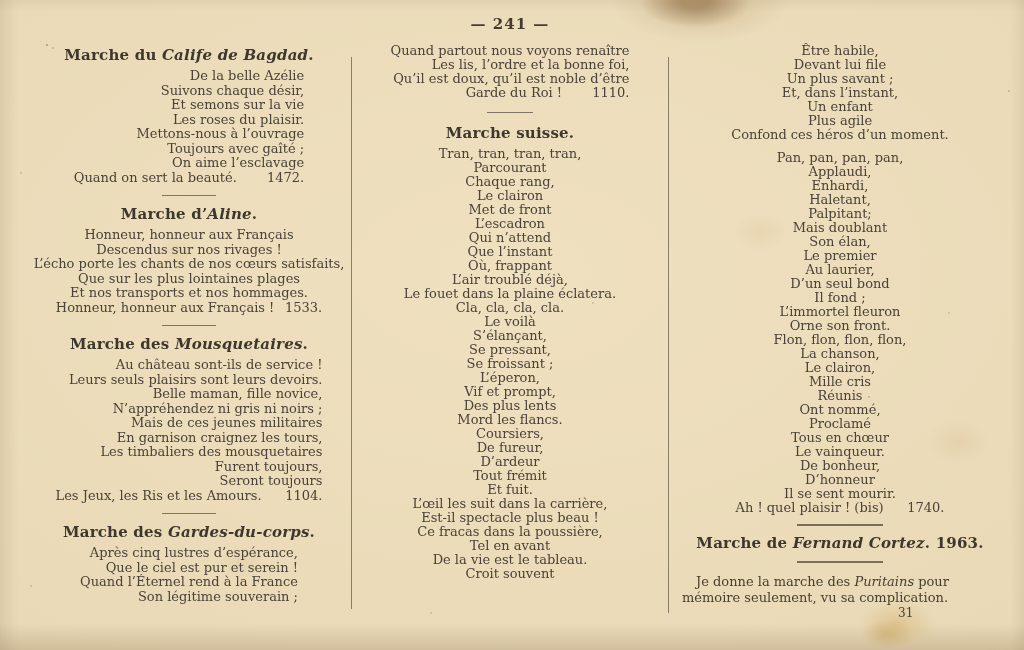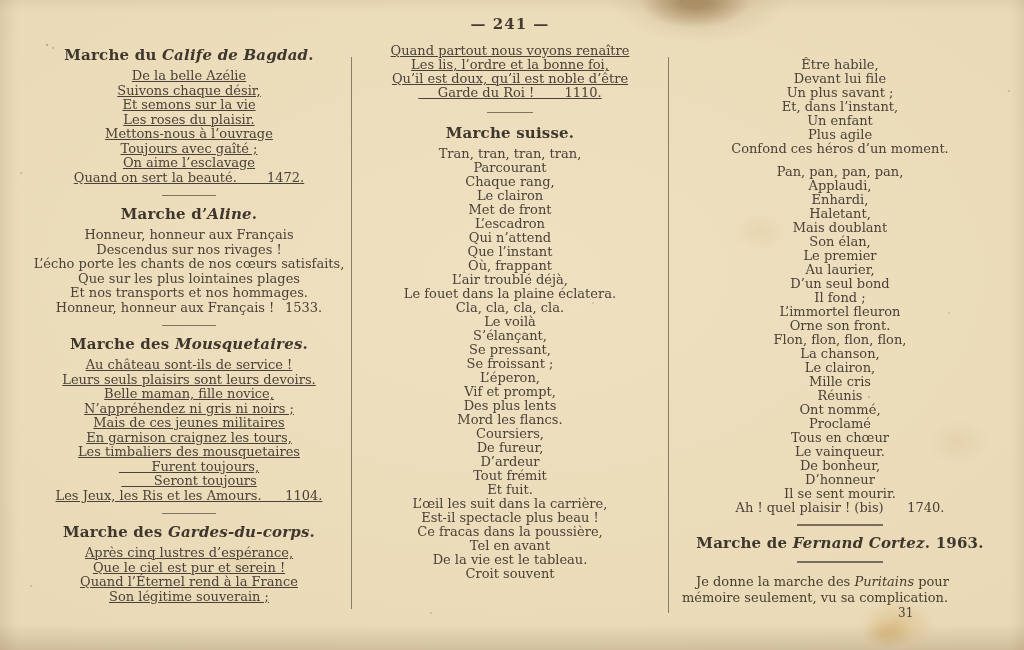--- a/index.html
+++ b/index.html
@@ -35,28 +35,28 @@
       430px 612px 0 0 rgba(96,76,52,.22),
       948px 312px 0 0 rgba(96,76,52,.22);}
   .page-number{position:absolute;left:362px;top:15px;width:296px;text-align:center;
     font-size:15px;font-weight:700;letter-spacing:1px;color:#443c31;}
   .vrule{position:absolute;width:1px;background:rgba(95,85,70,.7);}
   .vrule-1{left:351px;top:57px;height:552px;}
   .vrule-2{left:668px;top:57px;height:556px;}
   .col{position:absolute;text-align:center;}
   .col-left{left:28px;top:46px;width:322px;}
   .col-mid{left:362px;top:44px;width:296px;}
-  .col-right{left:678px;top:58px;width:324px;}
+  .col-right{left:678px;top:44px;width:324px;}
   .section-title{margin:0 0 5px 0;font-size:15px;font-weight:700;color:#3e372d;letter-spacing:.2px;}
   .t-italic{font-style:italic;}
   .verse{font-size:13px;line-height:14.5px;}
   .col-mid .verse{line-height:14px;}
   .col-right .verse{line-height:14px;}
   .verse .verse-line{white-space:pre;}
-  .verse-left{display:inline-block;text-align:center;text-decoration:underline;}
+  .verse-left{display:inline-block;text-align:right;}
   .stanza-gap{height:9px;}
   .divider{width:54px;border:0;border-top:1.5px solid rgba(100,90,74,.8);margin:10px auto 9px auto;}
   .col-mid .divider{width:46px;margin:12px auto 11px auto;}
   .divider-wide{width:86px;border-top:2px solid rgba(100,90,74,.85);margin:9px auto 8px auto;}
   .footnote{margin:11px 0 0 4px;font-size:13px;line-height:16px;text-align:left;text-indent:14px;color:#48402f;}
   .signature{position:absolute;left:898px;top:606px;font-size:12px;color:#4a4238;}
 </style>
 </head>
 <body>
 
@@ -145,20 +145,21 @@
         <div class="verse-line">Un plus savant ;</div>
         <div class="verse-line">Et, dans l’instant,</div>
         <div class="verse-line">Un enfant</div>
         <div class="verse-line">Plus agile</div>
         <div class="verse-line">Confond ces héros d’un moment.</div>
         <div class="stanza-gap"></div>
         <div class="verse-line">Pan, pan, pan, pan,</div>
         <div class="verse-line">Applaudi,</div>
         <div class="verse-line">Enhardi,</div>
         <div class="verse-line">Haletant,</div>
+        <div class="verse-line">Palpitant;</div>
         <div class="verse-line">Mais doublant</div>
         <div class="verse-line">Son élan,</div>
         <div class="verse-line">Le premier</div>
         <div class="verse-line">Au laurier,</div>
         <div class="verse-line">D’un seul bond</div>
         <div class="verse-line">Il fond ;</div>
         <div class="verse-line">L’immortel fleuron</div>
         <div class="verse-line">Orne son front.</div>
         <div class="verse-line">Flon, flon, flon, flon,</div>
         <div class="verse-line">La chanson,</div>

